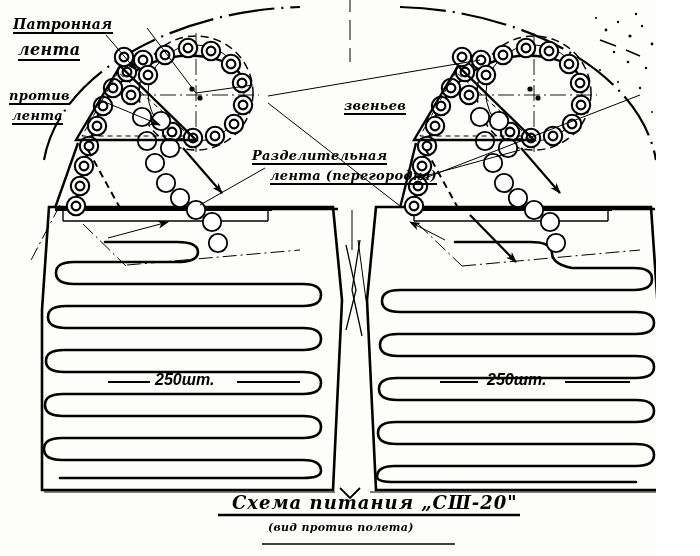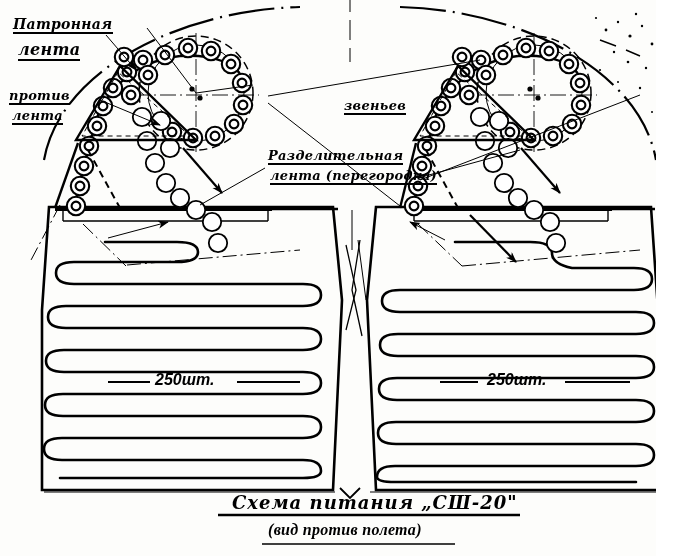--- a/index.html
+++ b/index.html
@@ -19,22 +19,21 @@
     color:#000;
     white-space:nowrap;
     letter-spacing:.3px;
   }
   .lbl.u{ border-bottom:2px solid #000; padding-bottom:0px; }
   .cap-main{
     font-size:18px;
     letter-spacing:1px;
   }
   .cap-sub{
-    font-size:16px;
-    font-family:Liberation Serif, serif;
+    font-size:11px;
   }
   .qty{
     font-family:Liberation Sans, sans-serif;
     font-style:italic;
     font-weight:bold;
     font-size:16px;
   }
 </style>
 </head>
 <body>
@@ -334,21 +333,21 @@
 </svg>
 
 <div class="lbl u" style="left:13px;top:16px;font-size:14px;">Патронная</div>
 <div class="lbl u" style="left:18px;top:40px;font-size:16px;">лента</div>
 
 <div class="lbl u" style="left:9px;top:88px;font-size:13px;">против</div>
 <div class="lbl u" style="left:12px;top:108px;font-size:13px;">лента</div>
 
 <div class="lbl u" style="left:344px;top:98px;font-size:13px;">звеньев</div>
 
-<div class="lbl u" style="left:268px;top:148px;font-size:13px;">Разделительная</div>
+<div class="lbl u" style="left:252px;top:148px;font-size:13px;">Разделительная</div>
 <div class="lbl u" style="left:270px;top:168px;font-size:13px;text-align:right;">лента (перегородка)</div>
 
 <div class="qty" style="position:absolute;left:155px;top:371px;">250шт.</div>
 <div class="qty" style="position:absolute;left:487px;top:371px;">250шт.</div>
 
 <div class="lbl cap-main" style="left:232px;top:492px;">Схема питания „СШ-20"</div>
 <div class="lbl cap-sub" style="left:268px;top:521px;">(вид против полета)</div>
 
 </div>
 

